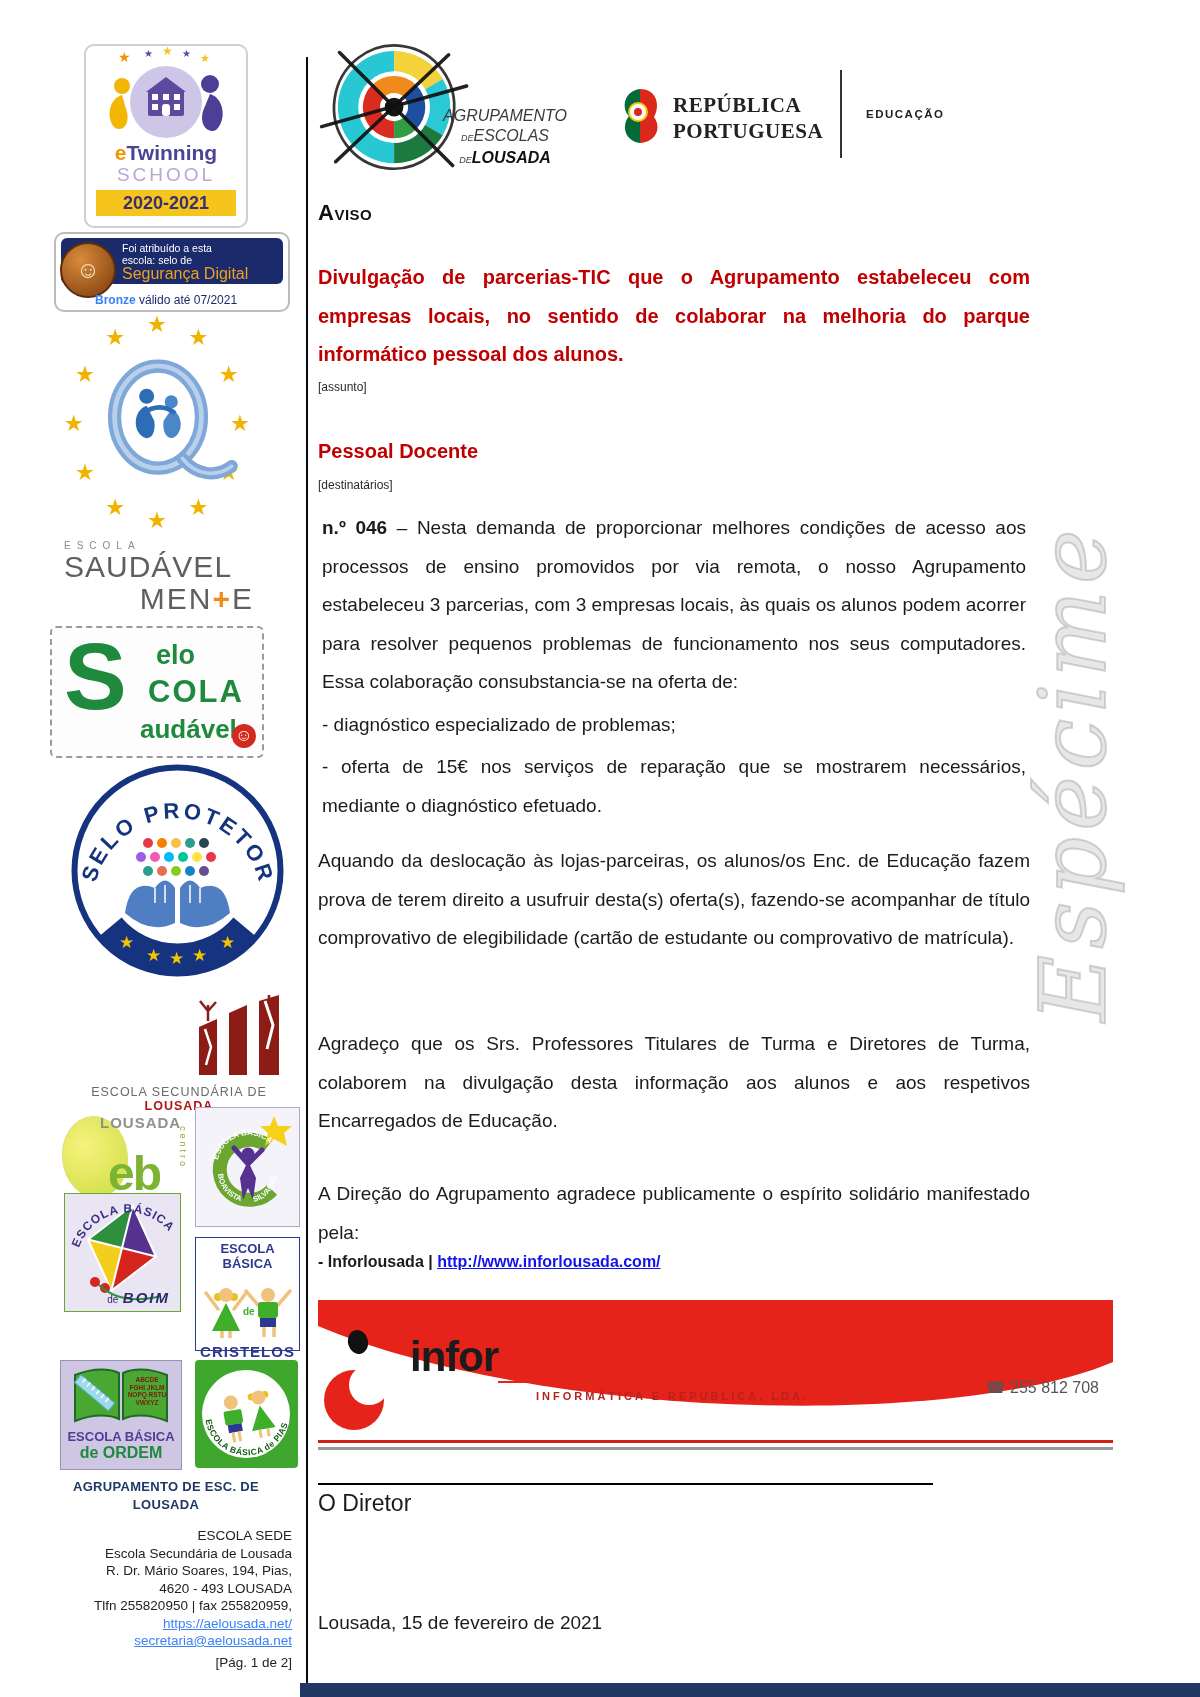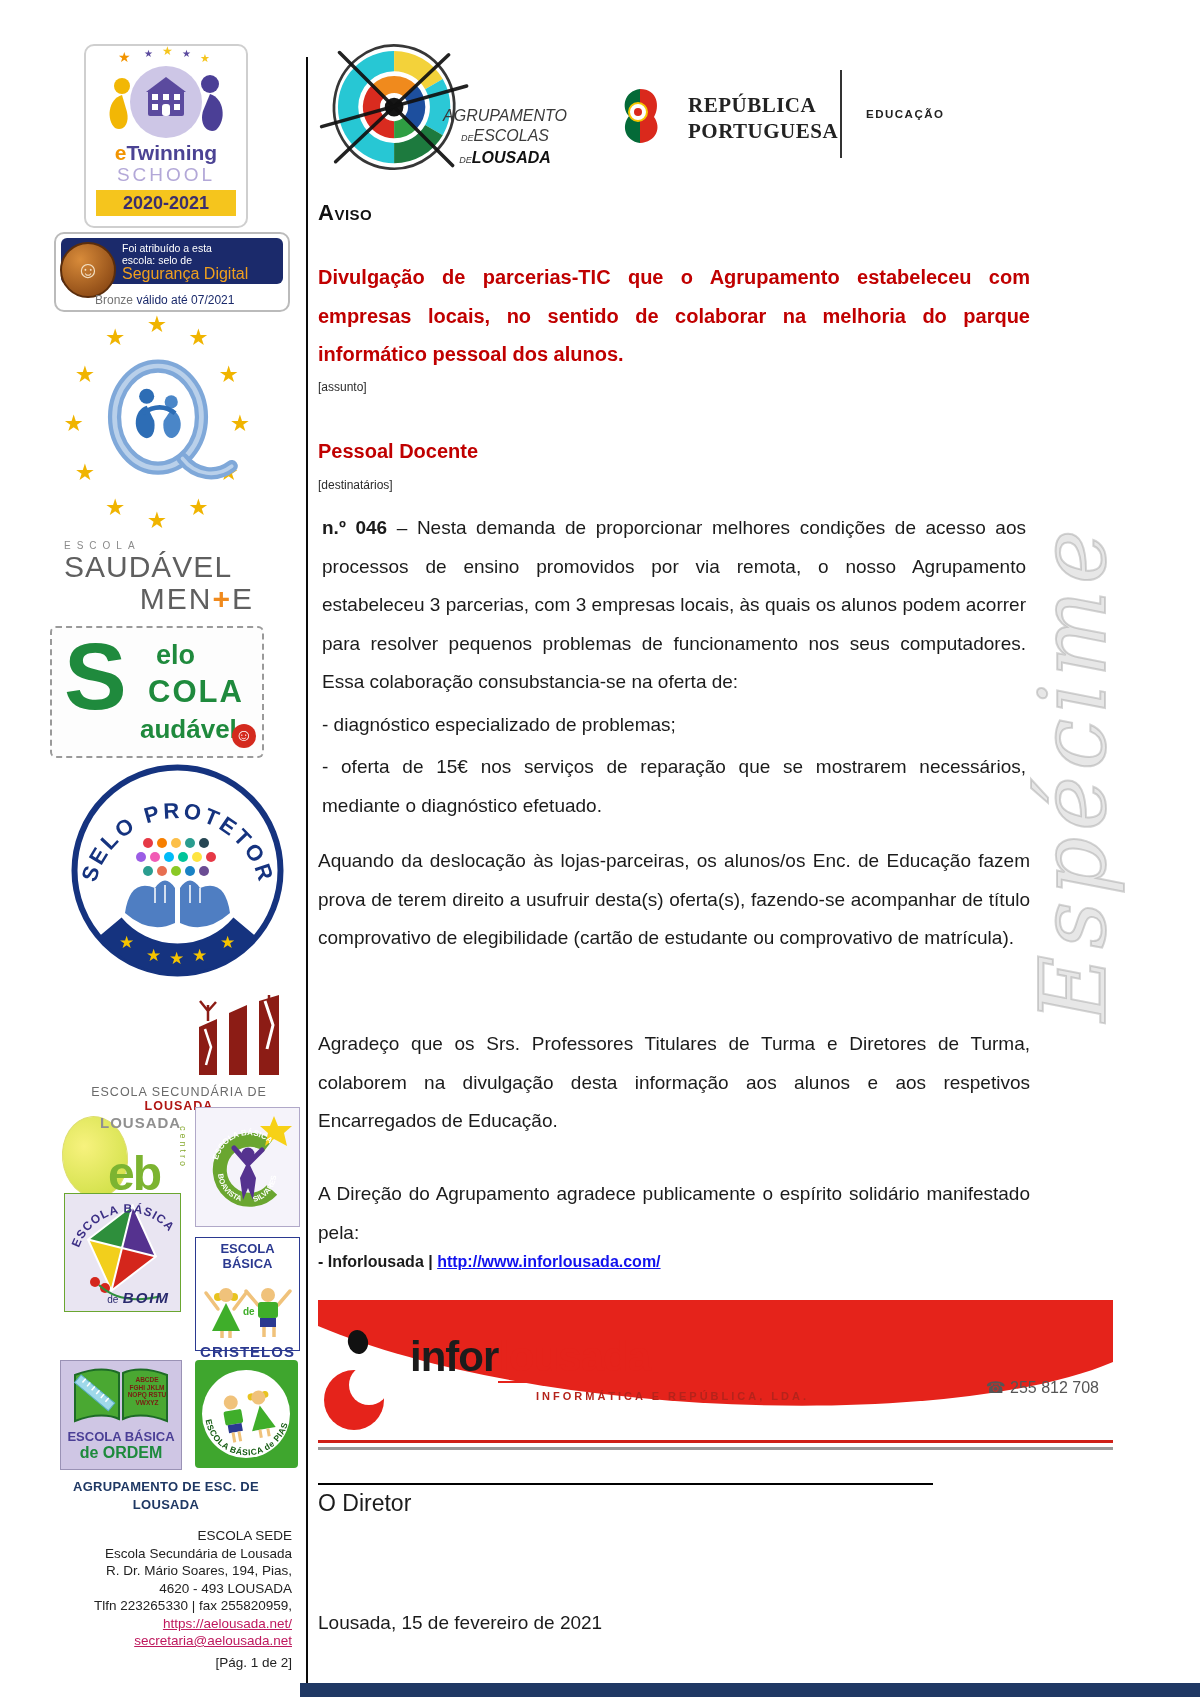--- a/index.html
+++ b/index.html
@@ -35,21 +35,21 @@
   .etw{border:2px solid #cfcfcf;border-radius:10px;background:#fff;text-align:center;}
   .etw-brand{font-size:21px;font-weight:bold;color:#4b4394;line-height:22px;margin-top:-4px;}
   .etw-brand .oe{color:#f29400;}
   .etw-school{font-size:19px;color:#b3a8d8;letter-spacing:3px;line-height:22px;}
   .etw-years{background:#f5c51d;color:#3a2e6e;font-weight:bold;font-size:18px;line-height:26px;margin:4px 10px 0 10px;}
   .seg{border:2px solid #bbb;border-radius:10px;background:#fff;}
   .seg-navy{position:absolute;left:5px;top:4px;right:5px;height:46px;background:#1b2a6b;border-radius:6px;}
   .seg-l{font-size:10.5px;color:#fff;line-height:12px;}
   .seg-title{font-size:16px;color:#f0a01e;line-height:18px;}
   .seg-foot{position:absolute;left:8px;bottom:3px;right:6px;font-size:12px;}
-  .seg-foot .bz{color:#737373;font-weight:normal;padding-left:31px;}
+  .seg-foot .bz{color:#3b82f6;font-weight:bold;padding-left:31px;}
   .seg-foot .vd{color:#1b2a6b;}
   .avatar{position:absolute;left:4px;top:8px;width:52px;height:52px;border-radius:50%;
           background:radial-gradient(circle at 35% 30%,#d88b3a,#7a3a0c);border:2px solid #5a2d0c;
           text-align:center;line-height:52px;font-size:24px;color:#f5e3c8;}
   .saud1{font-size:10px;letter-spacing:6px;color:#8a8a8a;}
   .saud2{font-size:30px;color:#5f5f5f;letter-spacing:1px;line-height:32px;}
   .saud3{font-size:30px;color:#5f5f5f;letter-spacing:2px;line-height:32px;margin-left:58px;text-align:right;}
   .saud3 .plus{color:#f08a1d;font-weight:bold;}
   .selo{border:2px dashed #9a9a9a;border-radius:6px;background:#fdfdfd;}
   .selo .bigs{position:absolute;left:12px;top:-6px;font-size:94px;font-weight:800;color:#1f8a3d;line-height:110px;}
@@ -70,21 +70,21 @@
   .cri .h{font-size:13px;font-weight:bold;color:#2b3990;margin-top:3px;}
   .cri .f{font-size:15px;font-weight:bold;color:#2b3990;letter-spacing:1px;}
   .ord{border:1px solid #9a92b5;background:#cfc6e4;text-align:center;}
   .ord .h{font-size:13px;font-weight:bold;color:#4b3f96;margin-top:-2px;}
   .ord .f{font-size:16px;font-weight:bold;color:#1d8a3c;}
   .ord-letters{position:absolute;right:14px;top:15px;width:40px;font-size:6.5px;line-height:7.5px;
                color:#7a1d12;font-weight:bold;text-align:center;}
   .pias{background:#3fa62e;border-radius:4px;}
   .sfoot{font-size:13.5px;line-height:17.5px;text-align:right;color:#222;}
   .sfoot .org{font-weight:bold;color:#1F3864;text-align:center;font-size:13px;letter-spacing:.3px;margin-bottom:14px;}
-  .sfoot a{color:#be185d;text-decoration:underline;}
+  .sfoot a{color:#3b82f6;text-decoration:underline;}
   .sfoot .pg{margin-top:4px;}
 </style>
 </head>
 <body>
 
 <div class="abs" style="left:306px;top:57px;width:2px;height:1630px;background:#0a0a0a;"></div>
 <div class="abs" style="left:300px;top:1683px;width:900px;height:14px;background:#1F3864;"></div>
 
 <div class="abs wm" style="left:840px;top:742px;width:460px;height:100px;">Espécime</div>
 
@@ -110,21 +110,21 @@
   <div><span class="sm">DE</span><span>ESCOLAS</span></div>
   <div><span class="sm">DE</span><span class="b3">LOUSADA</span></div>
 </div>
 <svg class="abs" style="left:618px;top:86px;" width="44" height="60" viewBox="0 0 44 60">
   <path d="M22,3 C6,5 3,22 11,30 C3,40 7,55 22,57 Z" fill="#046a38"></path>
   <path d="M22,3 C40,3 42,21 36,31 C44,42 38,56 22,57 Z" fill="#da291c"></path>
   <circle cx="20" cy="26" r="9" fill="#fff"></circle>
   <circle cx="20" cy="26" r="9" fill="none" stroke="#f6c500" stroke-width="2"></circle>
   <circle cx="20" cy="26" r="4" fill="#da291c"></circle>
 </svg>
-<div class="abs reptxt" style="left:688px;top:92px;">
+<div class="abs reptxt" style="left:673px;top:92px;">
   <div>REPÚBLICA</div>
   <div>PORTUGUESA</div>
 </div>
 <div class="abs" style="left:840px;top:70px;width:2px;height:88px;background:#333;"></div>
 <div class="abs edu" style="left:866px;top:108px;">EDUCAÇÃO</div>
 
 <div class="abs aviso" style="left:318px;top:200px;">Aviso</div>
 
 <div class="abs bodytxt redtxt" style="left:318px;top:258px;width:712px;font-size:20px;">Divulgação de parcerias-TIC que o Agrupamento estabeleceu com empresas locais, no sentido de colaborar na melhoria do parque informático pessoal dos alunos.</div>
 <div class="abs tag" style="left:318px;top:380px;">[assunto]</div>
@@ -405,17 +405,17 @@
     </text>
   </svg>
 </div>
 
 <div class="abs sfoot" style="left:40px;top:1478px;width:252px;">
   <div class="org">AGRUPAMENTO DE ESC. DE LOUSADA</div>
   <div>ESCOLA SEDE</div>
   <div>Escola Secundária de Lousada</div>
   <div>R. Dr. Mário Soares, 194, Pias,</div>
   <div>4620 - 493 LOUSADA</div>
-  <div>Tlfn 223265330 | fax 255820959,</div>
+  <div>Tlfn 255820950 | fax 255820959,</div>
   <div><a href="#">https://aelousada.net/</a></div>
   <div><a href="#">secretaria@aelousada.net</a></div>
   <div class="pg">[Pág. 1 de 2]</div>
 </div>
 
 </body></html>

